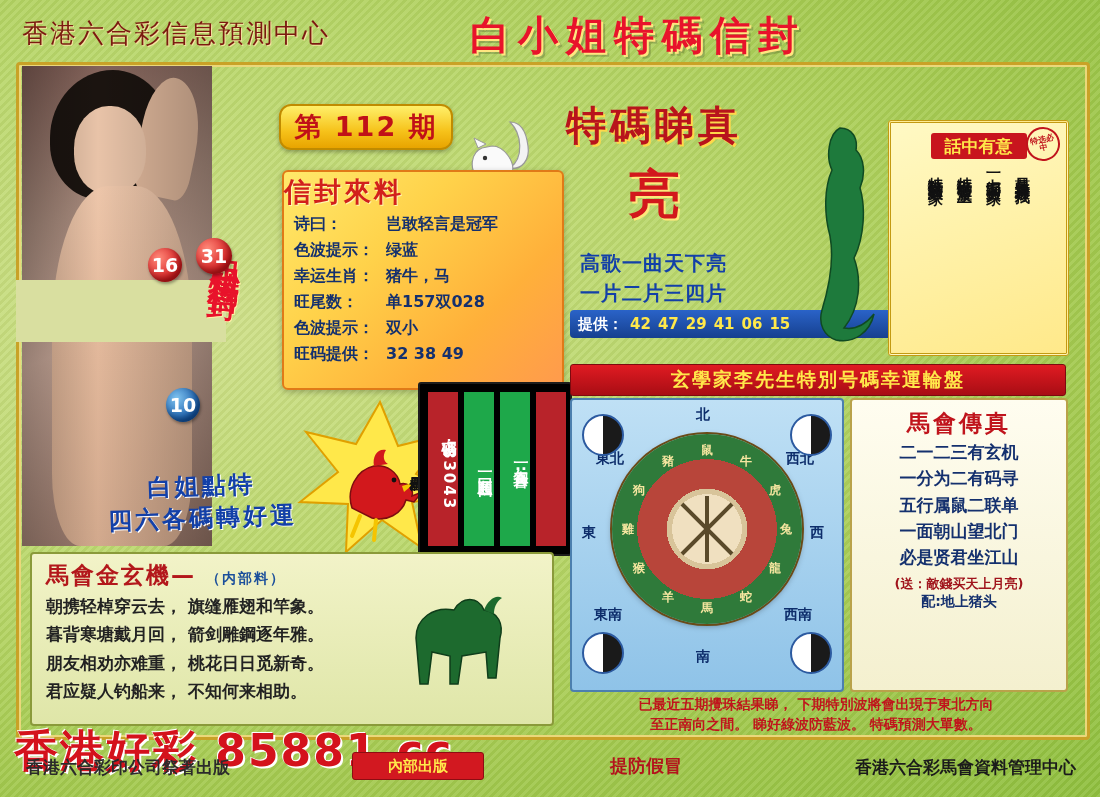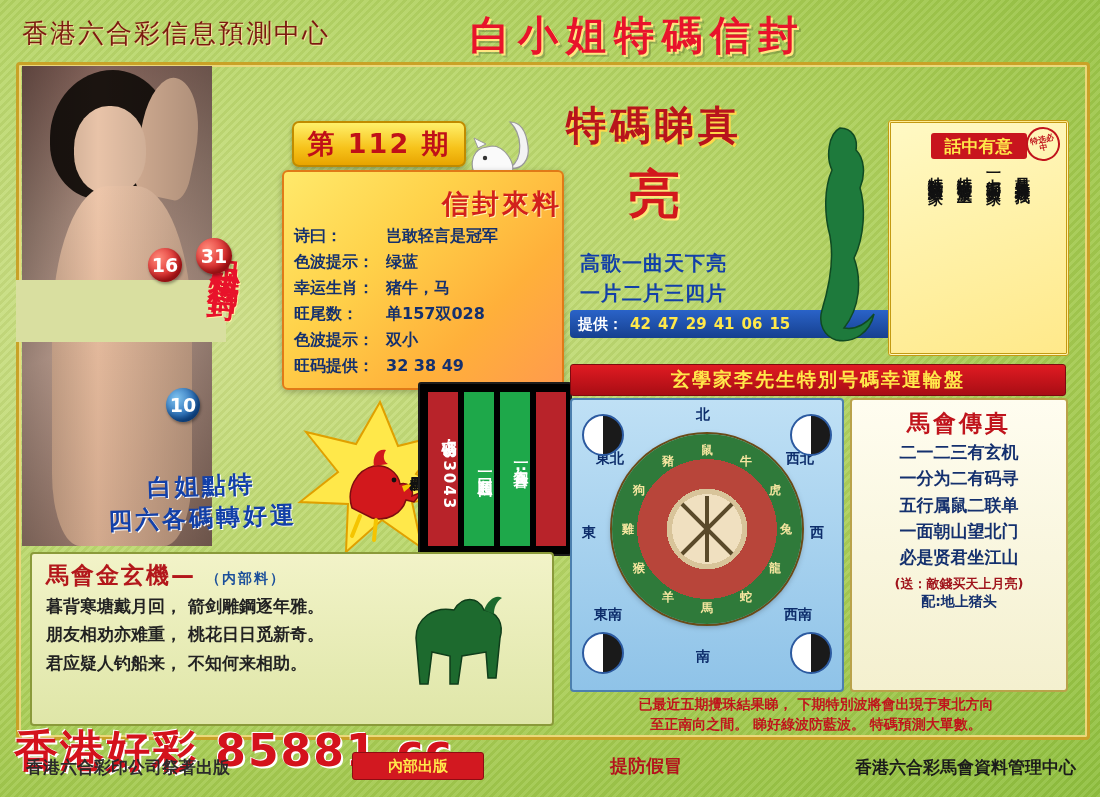--- a/index.html
+++ b/index.html
@@ -89,39 +89,38 @@
   .ball{
     position:absolute;border-radius:50%;
     display:flex;align-items:center;justify-content:center;
     font-size:19px;font-weight:bold;color:#fff;
     box-shadow:inset -3px -4px 6px rgba(0,0,0,.35), 1px 2px 3px rgba(0,0,0,.35);
   }
   .ball.red{background:radial-gradient(circle at 32% 30%,#ff8a7a,#d3181c 70%);}
   .ball.blue{background:radial-gradient(circle at 32% 30%,#7fc3ef,#1357a8 70%);}
   
   .issue{
-    position:absolute;left:292px;top:104px;width:170px;height:42px;
+    position:absolute;left:279px;top:104px;width:170px;height:42px;
     background:linear-gradient(180deg,#fff06a,#f6c21a 60%,#e8a400);
-    border:2px solid #c08b00;border-radius:7px;
+    border:2px solid #c08b00;border-radius:12px;
     display:flex;align-items:center;justify-content:center;
     font-size:27px;font-weight:bold;color:#c01018;
     letter-spacing:2px;
     box-shadow:0 2px 4px rgba(0,0,0,.3);
-    margin-top:17px;
   }
   
   .panel-env{
     position:absolute;left:282px;top:170px;width:278px;height:216px;
     background:linear-gradient(135deg,#ffe96b 0%,#ffd24a 35%,#ffb03a 70%,#ff9a4d 100%);
     border:2px solid #e07a18;border-radius:6px;
     box-shadow:0 2px 6px rgba(0,0,0,.25);
   }
   .panel-env .ptitle{
-    text-align:right;font-size:27px;font-weight:bold;color:#d2201c;
-    margin-top:14px;letter-spacing:3px;
+    text-align:left;font-size:27px;font-weight:bold;color:#d2201c;
+    margin-top:2px;letter-spacing:3px;
     text-shadow:1px 1px 0 #fff6b0;
   }
   .envrow{
     display:flex;font-size:16px;color:#14306e;font-weight:bold;
     margin:2px 10px;line-height:1.5;
   }
   .envrow .lbl{width:92px;flex:none;}
   .envrow .val{flex:1;}
   
   .squirrel{position:absolute;left:452px;top:112px;width:80px;height:90px;}
@@ -387,20 +386,21 @@
   <div class="slogan">
     <div>白姐點特</div>
     <div>四六各碼轉好運</div>
   </div>
 
   <div class="panel-horse">
     <div class="ht">
       <span>馬會金玄機—</span>
       <small>（内部料）</small>
     </div>
+    <div class="poem">朝携轻棹穿云去，  旗缝雁翅和竿象。</div>
     <div class="poem">暮背寒塘戴月回，  箭剑雕鋼逐年雅。</div>
     <div class="poem">朋友相劝亦难重，  桃花日日觅新奇。</div>
     <div class="poem">君应疑人钓船来，  不知何来相助。</div>
   </div>
 
   <svg class="camel" viewBox="0 0 130 150">
     <path d="M24 78 C24 58 42 46 62 50 C70 36 86 36 92 50 C106 52 112 64 108 78 L104 118 L96 118 L94 92 L70 96 L66 124 L58 124 L58 96 L40 92 L36 124 L28 124 Z" fill="#1d6a2e" stroke="#0f3d1a" stroke-width="1.5"></path>
     <path d="M92 50 C96 40 104 34 110 38 C104 42 102 48 102 54 Z" fill="#1d6a2e"></path>
   </svg>
 

